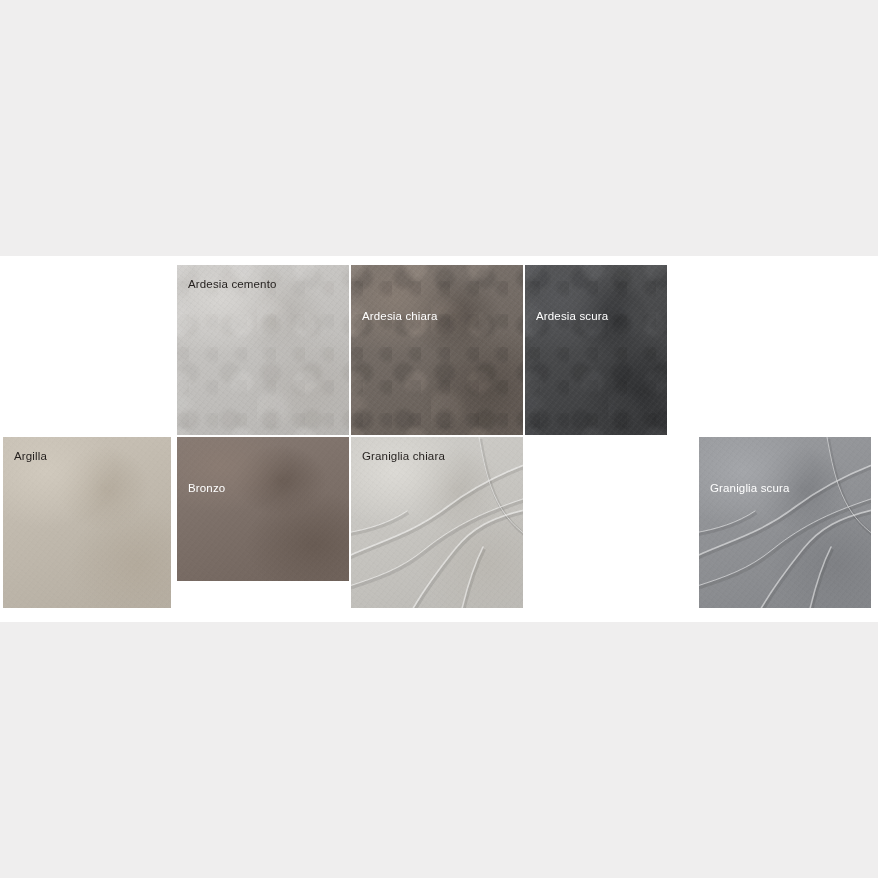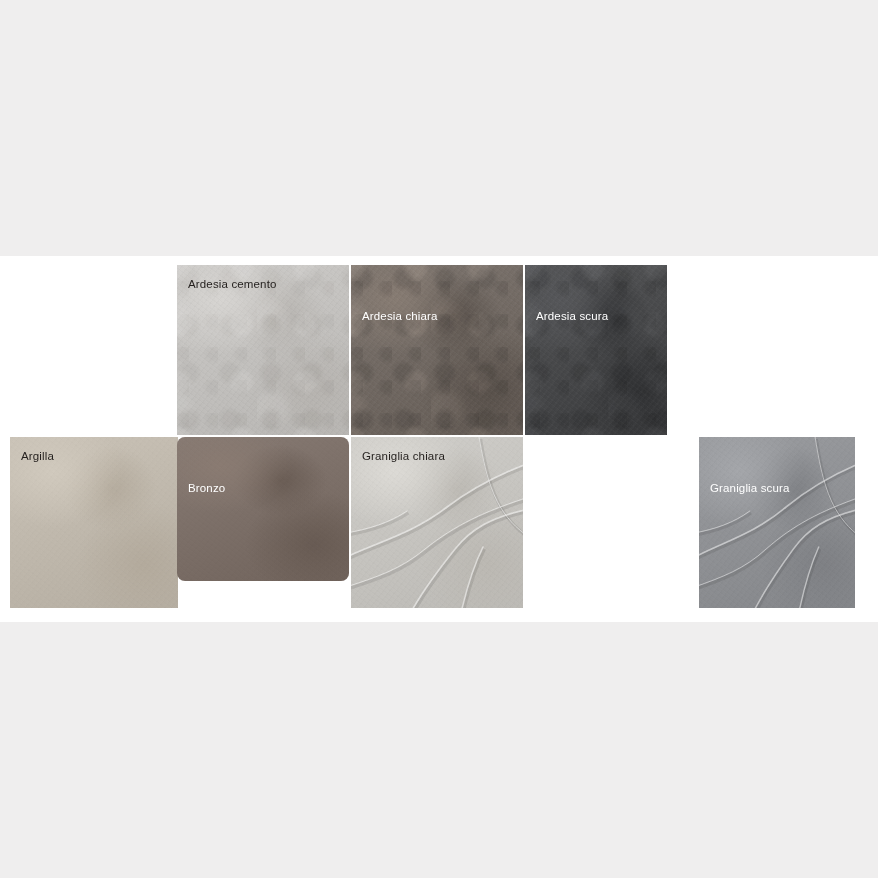--- a/index.html
+++ b/index.html
@@ -154,27 +154,27 @@
           <div class="tex-noise"></div>
           <div class="swatch-label light-text">Ardesia chiara</div>
         </div>
         <div class="swatch" style="left: 525px; top: 9px; width: 142px; height: 170px;">
           <div class="swatch-surface" style="background: rgb(63, 64, 66);"></div>
           <div class="grad-soft" style="background: radial-gradient(70% 55% at 25% 20%, rgb(85, 86, 89) 0%, rgba(255, 255, 255, 0) 60%), radial-gradient(65% 60% at 80% 75%, rgb(48, 49, 51) 0%, rgba(255, 255, 255, 0) 62%), radial-gradient(50% 45% at 60% 30%, rgb(48, 49, 51) 0%, rgba(255, 255, 255, 0) 55%), linear-gradient(160deg, rgba(255, 255, 255, 0.1) 0%, rgba(0, 0, 0, 0.07) 100%);"></div>
           <div class="tex-mottle" style="background-image: radial-gradient(circle at 30% 35%, rgba(255, 255, 255, 0.2) 0px, rgba(255, 255, 255, 0.2) 8px, rgba(255, 255, 255, 0) 14px), radial-gradient(circle at 70% 65%, rgba(0, 0, 0, 0.2) 0px, rgba(0, 0, 0, 0.2) 7px, rgba(0, 0, 0, 0) 13px), radial-gradient(circle at 15% 80%, rgba(255, 255, 255, 0.16) 0px, rgba(255, 255, 255, 0.16) 12px, rgba(255, 255, 255, 0) 22px), radial-gradient(circle at 85% 20%, rgba(0, 0, 0, 0.16) 0px, rgba(0, 0, 0, 0.16) 5px, rgba(0, 0, 0, 0) 11px);"></div>
           <div class="tex-noise"></div>
           <div class="swatch-label light-text">Ardesia scura</div>
         </div>
-        <div class="swatch" style="left: 10px; top: 181px; width: 168px; height: 171px;">
+        <div class="swatch" style="left: 3px; top: 181px; width: 168px; height: 171px;">
           <div class="swatch-surface" style="background: rgb(195, 187, 174);"></div>
           <div class="grad-soft" style="background: radial-gradient(70% 55% at 25% 20%, rgb(208, 201, 189) 0%, rgba(255, 255, 255, 0) 60%), radial-gradient(65% 60% at 80% 75%, rgb(179, 170, 156) 0%, rgba(255, 255, 255, 0) 62%), radial-gradient(50% 45% at 60% 30%, rgb(179, 170, 156) 0%, rgba(255, 255, 255, 0) 55%), linear-gradient(160deg, rgba(255, 255, 255, 0.1) 0%, rgba(0, 0, 0, 0.07) 100%);"></div>
           <div class="tex-noise" style="opacity: 0.14;"></div>
           <div class="swatch-label dark-text">Argilla</div>
         </div>
-        <div class="swatch" style="left: 177px; top: 181px; width: 172px; height: 144px; border-radius: 8px;">
+        <div class="swatch" style="left: 177px; top: 181px; width: 172px; height: 144px;">
           <div class="swatch-surface" style="background: rgb(121, 107, 99);"></div>
           <div class="grad-soft" style="background: radial-gradient(70% 55% at 25% 20%, rgb(138, 123, 114) 0%, rgba(255, 255, 255, 0) 60%), radial-gradient(65% 60% at 80% 75%, rgb(104, 91, 83) 0%, rgba(255, 255, 255, 0) 62%), radial-gradient(50% 45% at 60% 30%, rgb(104, 91, 83) 0%, rgba(255, 255, 255, 0) 55%), linear-gradient(160deg, rgba(255, 255, 255, 0.1) 0%, rgba(0, 0, 0, 0.07) 100%);"></div>
           <div class="tex-noise" style="opacity: 0.14;"></div>
           <div class="swatch-label light-text">Bronzo</div>
         </div>
         <div class="swatch" style="left: 351px; top: 181px; width: 172px; height: 171px; text-align: center;">
           <div class="swatch-surface" style="background: rgb(202, 200, 195);"></div>
           <div class="grad-soft" style="background: radial-gradient(70% 55% at 25% 20%, rgb(220, 218, 213) 0%, rgba(255, 255, 255, 0) 60%), radial-gradient(65% 60% at 80% 75%, rgb(187, 184, 178) 0%, rgba(255, 255, 255, 0) 62%), radial-gradient(50% 45% at 60% 30%, rgb(187, 184, 178) 0%, rgba(255, 255, 255, 0) 55%), linear-gradient(160deg, rgba(255, 255, 255, 0.1) 0%, rgba(0, 0, 0, 0.07) 100%);"></div>
           <svg class="tex-vein" viewBox="0 0 172 171" preserveAspectRatio="none">
             <path d="M128,0 C132,22 136,44 146,64 C154,80 166,92 178,100" fill="none" stroke="rgba(0,0,0,0.10)" stroke-width="3.2" transform="translate(1.5,2.0)"></path>
@@ -186,21 +186,21 @@
             <path d="M-5,120 C30,104 62,96 96,70 C120,52 146,38 178,26" fill="none" stroke="rgba(255,255,255,0.55)" stroke-width="1.6" stroke-linecap="round"></path>
             <path d="M-5,150 C26,140 50,132 74,112 C104,88 134,74 178,60" fill="none" stroke="rgba(255,255,255,0.55)" stroke-width="1.0" stroke-linecap="round"></path>
             <path d="M60,175 C74,150 88,132 104,112 C120,92 140,80 178,72" fill="none" stroke="rgba(255,255,255,0.55)" stroke-width="1.6" stroke-linecap="round"></path>
             <path d="M-5,96 C18,92 38,86 56,74" fill="none" stroke="rgba(255,255,255,0.55)" stroke-width="1.0" stroke-linecap="round"></path>
             <path d="M110,176 C116,150 122,130 132,110" fill="none" stroke="rgba(255,255,255,0.55)" stroke-width="1.6" stroke-linecap="round"></path>
             <path d="M128,0 C132,22 136,44 146,64 C154,80 166,92 178,100" fill="none" stroke="rgba(255,255,255,0.55)" stroke-width="1.0" stroke-linecap="round"></path>
           </svg>
           <div class="tex-noise" style="opacity: 0.22;"></div>
           <div class="swatch-label dark-text">Graniglia chiara</div>
         </div>
-        <div class="swatch" style="left: 699px; top: 181px; width: 156px; height: 171px; padding-left: 36px;">
+        <div class="swatch" style="left: 699px; top: 181px; width: 172px; height: 171px; padding-left: 36px;">
           <div class="swatch-surface" style="background: rgb(142, 144, 148);"></div>
           <div class="grad-soft" style="background: radial-gradient(70% 55% at 25% 20%, rgb(164, 166, 170) 0%, rgba(255, 255, 255, 0) 60%), radial-gradient(65% 60% at 80% 75%, rgb(126, 128, 132) 0%, rgba(255, 255, 255, 0) 62%), radial-gradient(50% 45% at 60% 30%, rgb(126, 128, 132) 0%, rgba(255, 255, 255, 0) 55%), linear-gradient(160deg, rgba(255, 255, 255, 0.1) 0%, rgba(0, 0, 0, 0.07) 100%);"></div>
           <svg class="tex-vein" viewBox="0 0 172 171" preserveAspectRatio="none">
             <path d="M128,0 C132,22 136,44 146,64 C154,80 166,92 178,100" fill="none" stroke="rgba(0,0,0,0.10)" stroke-width="3.2" transform="translate(1.5,2.0)"></path>
             <path d="M110,176 C116,150 122,130 132,110" fill="none" stroke="rgba(0,0,0,0.10)" stroke-width="3.2" transform="translate(1.5,2.0)"></path>
             <path d="M-5,96 C18,92 38,86 56,74" fill="none" stroke="rgba(0,0,0,0.10)" stroke-width="3.2" transform="translate(1.5,2.0)"></path>
             <path d="M60,175 C74,150 88,132 104,112 C120,92 140,80 178,72" fill="none" stroke="rgba(0,0,0,0.10)" stroke-width="3.2" transform="translate(1.5,2.0)"></path>
             <path d="M-5,150 C26,140 50,132 74,112 C104,88 134,74 178,60" fill="none" stroke="rgba(0,0,0,0.10)" stroke-width="3.2" transform="translate(1.5,2.0)"></path>
             <path d="M-5,120 C30,104 62,96 96,70 C120,52 146,38 178,26" fill="none" stroke="rgba(0,0,0,0.10)" stroke-width="3.2" transform="translate(1.5,2.0)"></path>
             <path d="M-5,120 C30,104 62,96 96,70 C120,52 146,38 178,26" fill="none" stroke="rgba(255,255,255,0.55)" stroke-width="1.6" stroke-linecap="round"></path>

